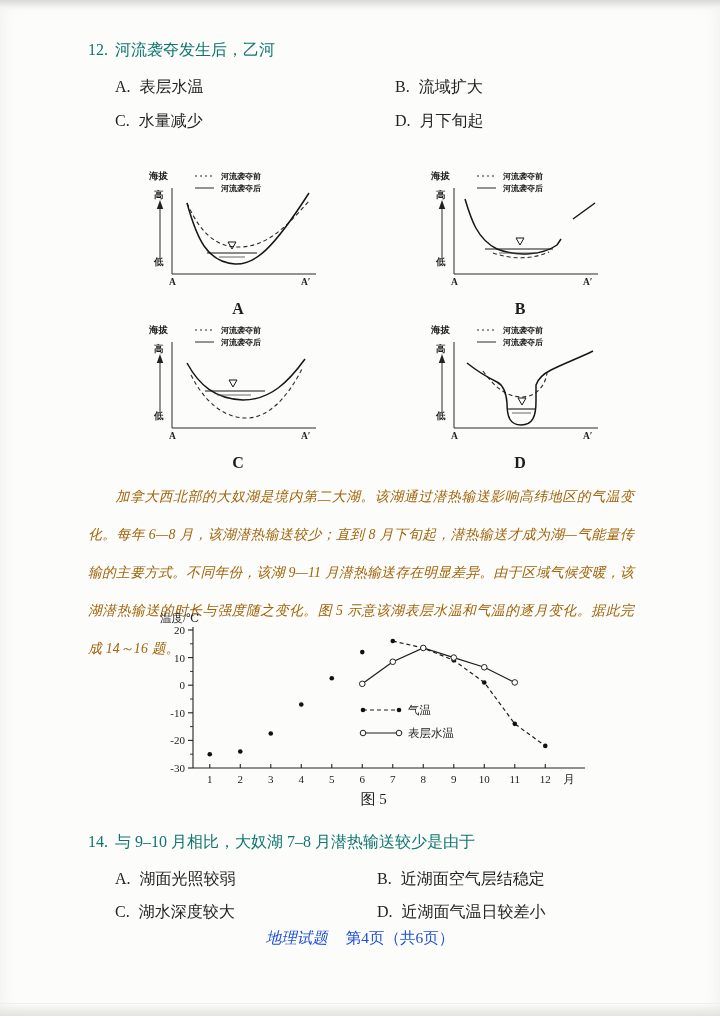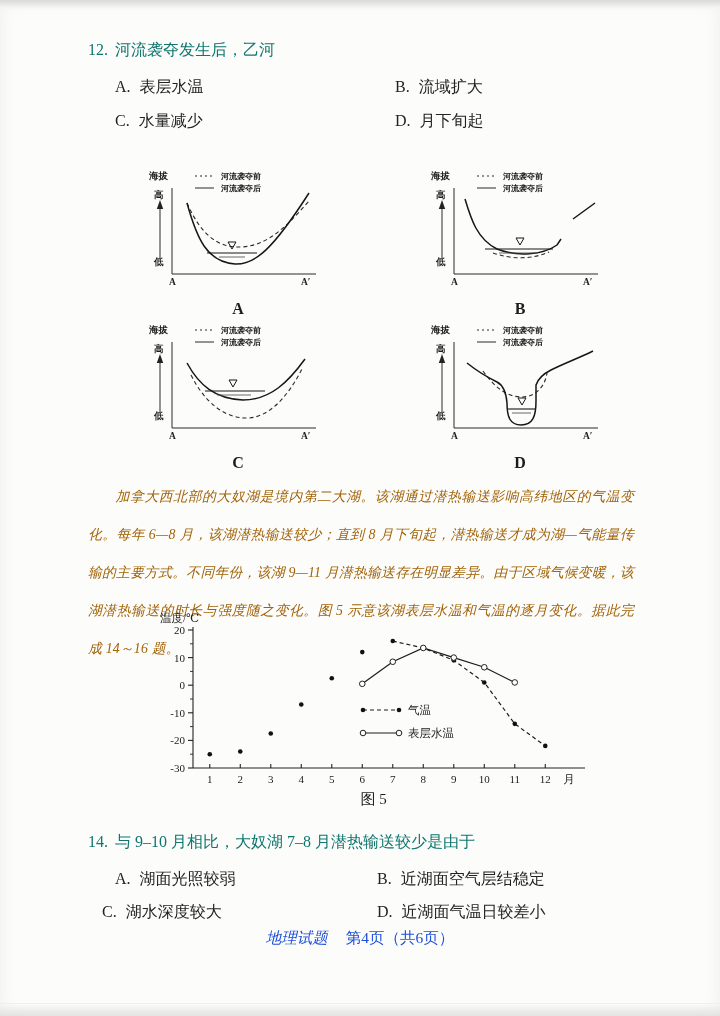--- a/index.html
+++ b/index.html
@@ -244,21 +244,21 @@
 
   <div class="qstem" style="left:88px;top:832px">
     <span class="qn">14.</span><span>与 9–10 月相比，大奴湖 7–8 月潜热输送较少是由于</span>
   </div>
   <div class="opt" style="left:115px;top:869px">
     <span class="ol">A.</span><span>湖面光照较弱</span>
   </div>
   <div class="opt" style="left:377px;top:869px">
     <span class="ol">B.</span><span>近湖面空气层结稳定</span>
   </div>
-  <div class="opt" style="left:102px;top:902px">
+  <div class="opt" style="left:115px;top:902px">
     <span class="ol">C.</span><span>湖水深度较大</span>
   </div>
   <div class="opt" style="left:377px;top:902px">
     <span class="ol">D.</span><span>近湖面气温日较差小</span>
   </div>
 
   <div class="footer">
     <span class="ft">地理试题</span><span>第4页（共6页）</span>
   </div>
 

